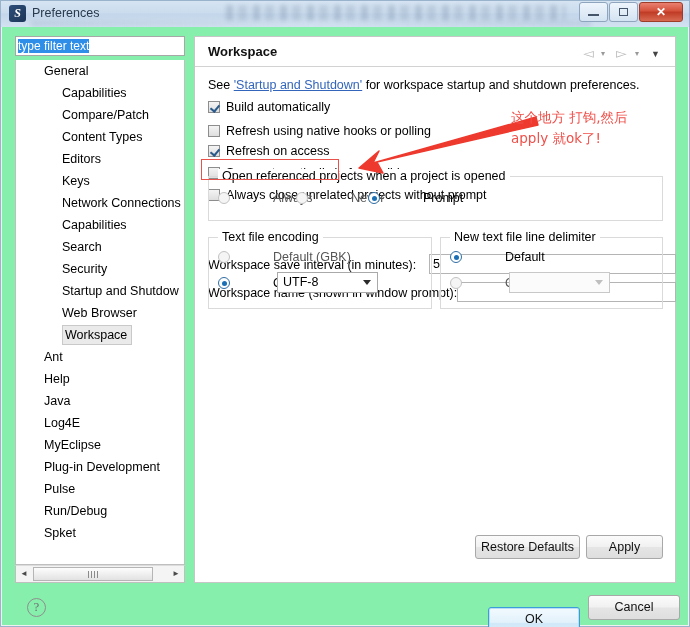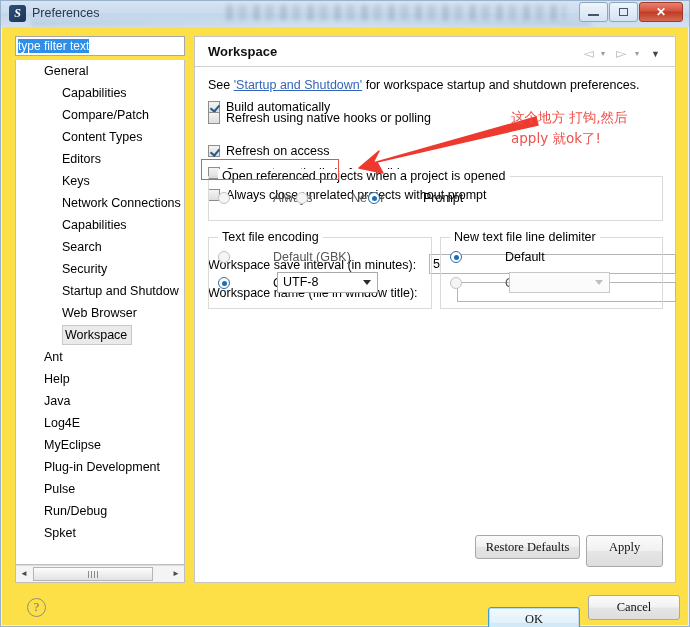--- a/index.html
+++ b/index.html
@@ -111,21 +111,21 @@
     font-weight: bold;
     text-align: center;
     line-height: 18px;
   }
 
   
   #dialog-body {
     position: absolute;
     left: 1px; top: 26px;
     width: 686px; height: 598px;
-    background: #fde047;
+    background: #86efac;
   }
 
   
   #filter-input {
     position: absolute;
     left: 13px; top: 9px;
     width: 170px; height: 20px;
     box-sizing: border-box;
     border: 1px solid #a7a7a7;
     background: #fff;
@@ -363,21 +363,21 @@
   }
   .combo.disabled .arrow { border-top-color: #bfbfbf; }
 
   
   .btn {
     position: absolute;
     box-sizing: border-box;
     border: 1px solid #a8a8a8;
     border-radius: 3px;
     background: linear-gradient(to bottom, #fbfbfb 0%, #f1f1f1 48%, #e5e5e5 52%, #dedede 100%);
-    font-family: Liberation Serif, serif;
+    font-family: Liberation Sans, sans-serif;
     font-size: 12.5px;
     text-align: center;
     color: #111;
   }
   .btn.focus {
     border: 1px solid #3c9ddb;
     box-shadow: 0 0 0 1px #b8ddf4 inset;
     background: linear-gradient(to bottom, #f2fafe 0%, #e2f1fb 48%, #cfe8f8 52%, #dff0fb 100%);
   }
 
@@ -495,29 +495,29 @@
         <div class="navicon" id="nav-fwd-drop">▾</div>
         <div class="navicon" id="nav-menu">▼</div>
       </div>
 
       <div id="see-line">
         <span>See </span><a href="#">'Startup and Shutdown'</a><span> for workspace startup and shutdown preferences.</span>
       </div>
 
       <div id="checkbox-host">
           <div class="cbrow" style="top: 60px;"><span class="cbox checked"></span><span>Build automatically</span></div>
-          <div class="cbrow" style="top: 71px;"><span class="cbox"></span><span>Refresh using native hooks or polling</span></div>
+          <div class="cbrow" style="top: 84px;"><span class="cbox"></span><span>Refresh using native hooks or polling</span></div>
           <div class="cbrow" style="top: 104px;"><span class="cbox checked"></span><span>Refresh on access</span></div>
           <div class="cbrow" style="top: 126px;"><span class="cbox"></span><span>Save automatically before build</span></div>
           <div class="cbrow" style="top: 148px;"><span class="cbox"></span><span>Always close unrelated projects without prompt</span></div>
         </div>
 
       <div id="field-host">
           <div class="fieldrow" style="top: 217px; width: 460px;"><span>Workspace save interval (in minutes):</span><span class="tbox" style="left: 221px; width: 247px;">5</span></div>
-          <div class="fieldrow" style="top: 245px; width: 460px;"><span>Workspace name (file in window title):</span><span class="tbox" style="left: 249px; width: 219px;"></span></div>
+          <div class="fieldrow" style="top: 245px; width: 460px;"><span>Workspace name (shown in window prompt):</span><span class="tbox" style="left: 249px; width: 219px;"></span></div>
         </div>
 
       <div class="group" id="grp-refproj" style="left:13px; top:139px; width:455px; height:45px;">
         <span class="glabel">Open referenced projects when a project is opened</span>
         <div id="refproj-opts" style="position:absolute; left:9px; top:14px;">
             <span style="position: absolute; left: 0px; white-space: nowrap;"><span class="radio dim"></span><span class="rlabel dim">Always</span></span>
             <span style="position: absolute; left: 78px; white-space: nowrap;"><span class="radio dim"></span><span class="rlabel dim">Never</span></span>
             <span style="position: absolute; left: 150px; white-space: nowrap;"><span class="radio on"></span><span class="rlabel">Prompt</span></span>
           </div>
       </div>
@@ -544,21 +544,21 @@
         <div style="position:absolute; left:9px; top:38px;">
           <span class="radio dim"></span><span class="rlabel dim">Other:</span>
         </div>
         <div class="combo disabled" style="left:68px; top:34px; width:101px;">
           <span></span>
           <span class="arrow"></span>
         </div>
       </div>
 
       <div class="btn" id="btn-restore" style="left:280px; top:498px; width:105px; height:24px; line-height:22px;">Restore Defaults</div>
-      <div class="btn" id="btn-apply" style="left:391px; top:498px; width:77px; height:32px; line-height:22px;">Apply</div>
+      <div class="btn" id="btn-apply" style="left:391px; top:498px; width:77px; height:24px; line-height:22px;">Apply</div>
     </div>
 
     <div id="footer">
       <div id="help-icon">?</div>
       <div class="btn focus" style="left:478px; top:18px; width:92px; height:32px; line-height:23px;">OK</div>
       <div class="btn" style="left:578px; top:6px; width:92px; height:25px; line-height:23px;">Cancel</div>
     </div>
   </div>
 
   <div id="anno-rect"></div>

